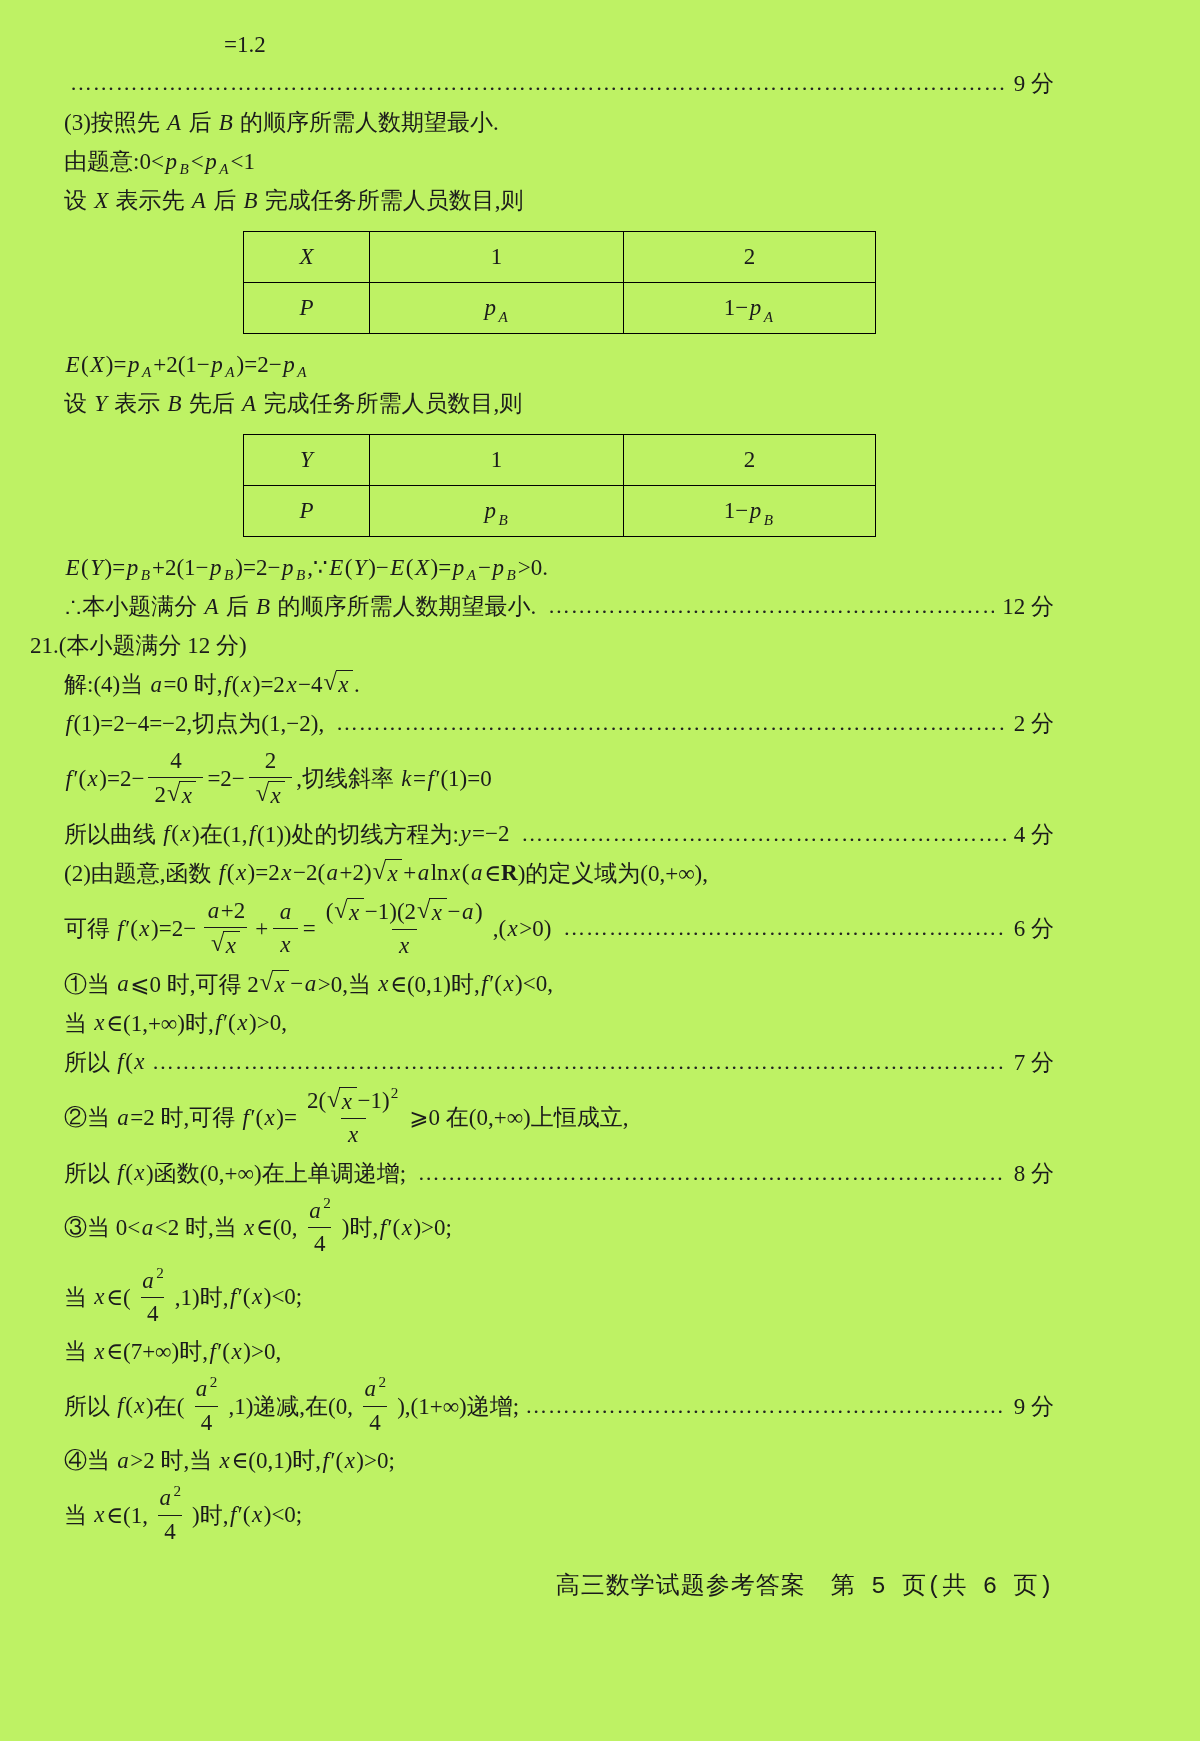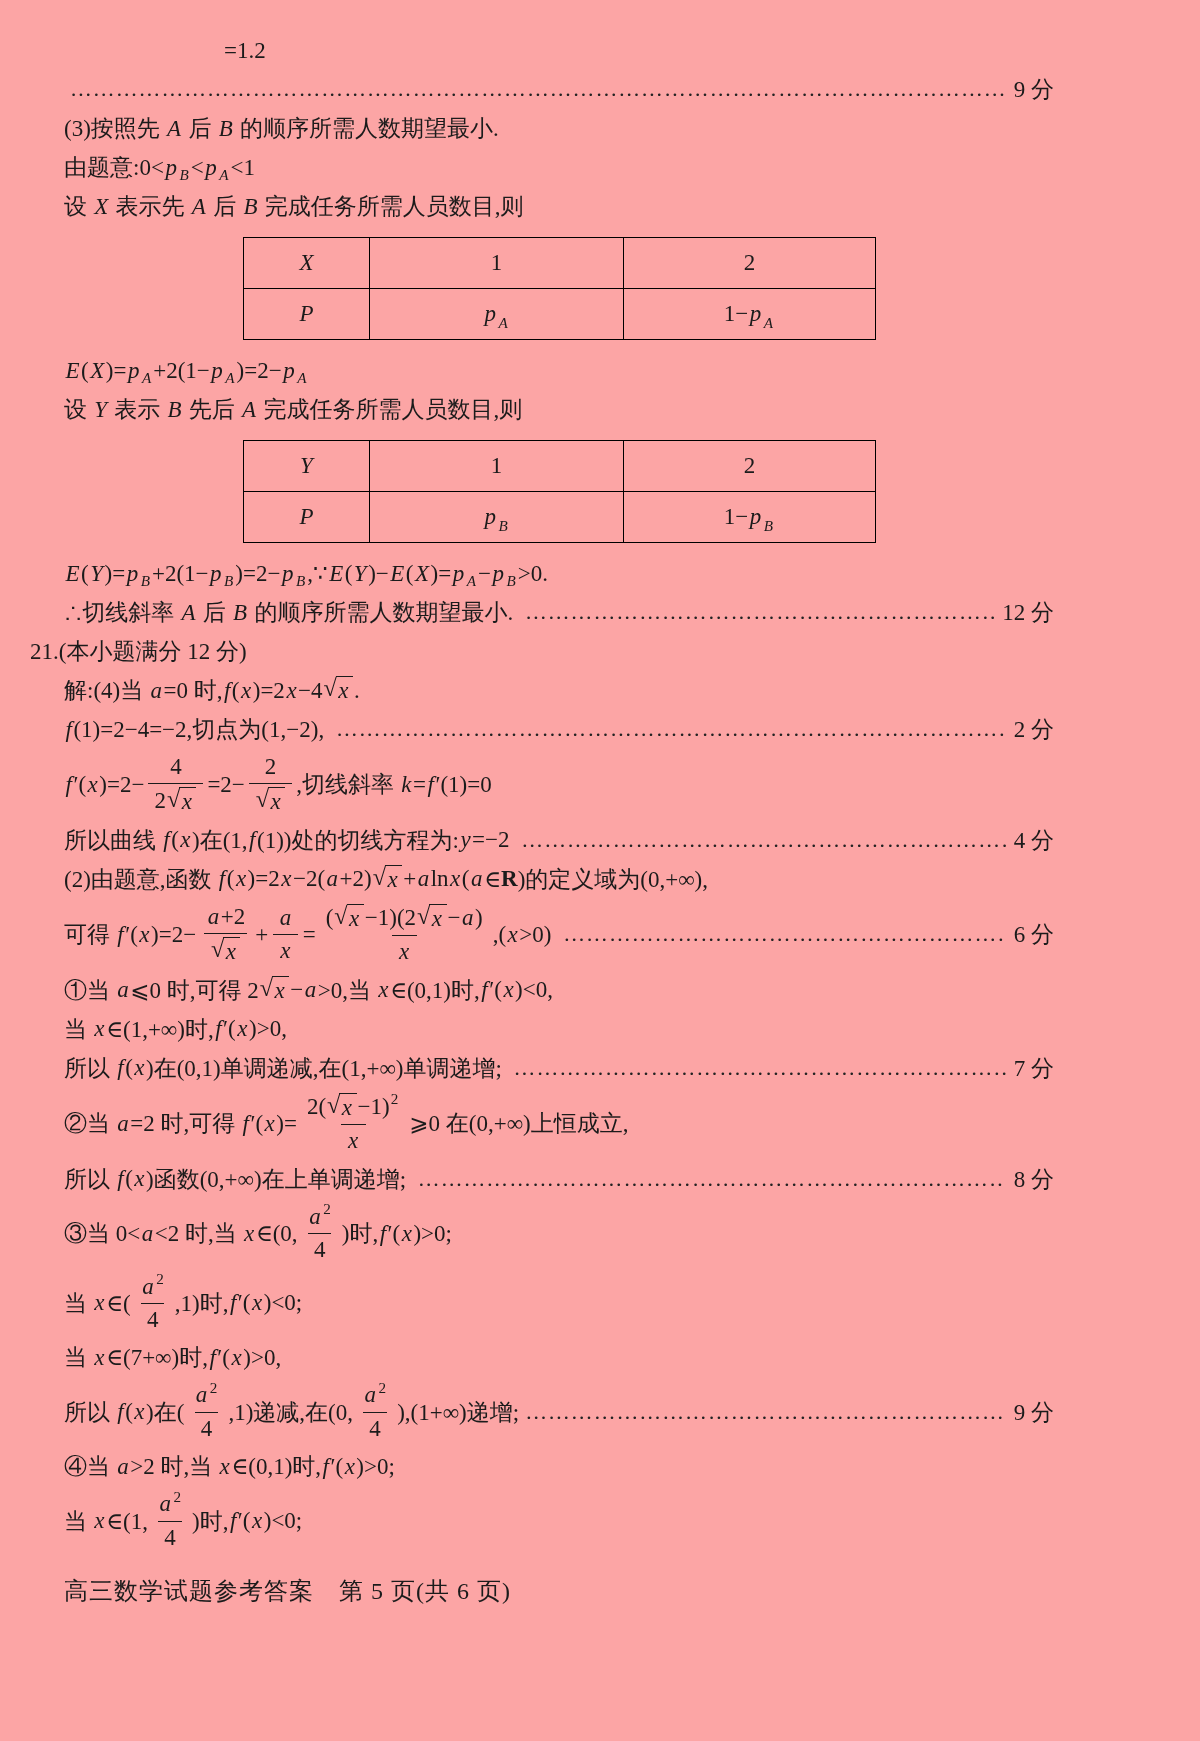--- a/index.html
+++ b/index.html
@@ -3,25 +3,25 @@
 <meta charset="utf-8">
 <title>高三数学试题参考答案 第5页</title>
 <style>
   * { box-sizing: border-box; }
   html, body { margin: 0; padding: 0; background: #ffffff; }
   .page {
     position: relative;
     width: 1200px;
     height: 1741px;
     margin: 0 auto;
-    background: #fca5a5;
+    background: #bef264;
     color: #1b1b1b;
     font-family: "Liberation Serif", "DejaVu Serif", serif;
     font-size: 23px;
-    padding: 28px 146px 26px 64px;
+    padding: 22px 146px 26px 64px;
     overflow: hidden;
   }
   .line {
     display: flex;
     align-items: center;
     margin: 6px 0;
     min-height: 33px;
     white-space: pre;
   }
   .line > * { flex: 0 0 auto; }
@@ -86,24 +86,25 @@
     text-align: center;
     vertical-align: middle;
     padding: 0 8px;
     white-space: pre;
   }
   table.prob td:nth-child(1) { width: 126px; }
   table.prob td:nth-child(2) { width: 254px; }
   table.prob td:nth-child(3) { width: 252px; }
 
   .footer {
-    text-align: left;
+    text-align: right;
     margin-top: 22px;
     font-size: 24px;
     letter-spacing: 1px;
+    font-family: Liberation Mono, monospace;
   }
 </style>
 </head>
 <body>
 
 <div class="page">
   <div id="content">
       <div class="line eq-indent"><span class="mt">=1.2</span></div>
       <div class="line"><span class="leader">…………………………………………………………………………………………………………………………</span><span class="score">9 分</span></div>
       <div class="line"><span class="mt">(3)按照先 </span><span class="mi">A</span><span class="mt"> 后 </span><span class="mi">B</span><span class="mt"> 的顺序所需人数期望最小.</span></div>
@@ -133,31 +134,31 @@
             <td><span class="mt">2</span></td>
           </tr>
           <tr>
             <td><span class="mi">P</span></td>
             <td><span class="mi">p</span><span class="msub">B</span></td>
             <td><span class="mt">1−</span><span class="mi">p</span><span class="msub">B</span></td>
           </tr>
         </tbody>
       </table>
       <div class="line"><span class="mi">E</span><span class="mt">(</span><span class="mi">Y</span><span class="mt">)=</span><span class="mi">p</span><span class="msub">B</span><span class="mt">+2(1−</span><span class="mi">p</span><span class="msub">B</span><span class="mt">)=2−</span><span class="mi">p</span><span class="msub">B</span><span class="mt">,∵</span><span class="mi">E</span><span class="mt">(</span><span class="mi">Y</span><span class="mt">)−</span><span class="mi">E</span><span class="mt">(</span><span class="mi">X</span><span class="mt">)=</span><span class="mi">p</span><span class="msub">A</span><span class="mt">−</span><span class="mi">p</span><span class="msub">B</span><span class="mt">&gt;0.</span></div>
-      <div class="line"><span class="mt">∴切线斜率 </span><span class="mi">A</span><span class="mt"> 后 </span><span class="mi">B</span><span class="mt"> 的顺序所需人数期望最小. </span><span class="leader">…………………………………………………………………………………………………………………………</span><span class="score">12 分</span></div>
+      <div class="line"><span class="mt">∴本小题满分 </span><span class="mi">A</span><span class="mt"> 后 </span><span class="mi">B</span><span class="mt"> 的顺序所需人数期望最小. </span><span class="leader">…………………………………………………………………………………………………………………………</span><span class="score">12 分</span></div>
       <div class="line hang"><span class="mt">21.(本小题满分 12 分)</span></div>
       <div class="line"><span class="mt">解:(4)当 </span><span class="mi">a</span><span class="mt">=0 时,</span><span class="mi">f</span><span class="mt">(</span><span class="mi">x</span><span class="mt">)=2</span><span class="mi">x</span><span class="mt">−4</span><span class="sqrt"><span class="rad">√</span><span class="sqb"><span class="mi">x</span></span></span><span class="mt">.</span></div>
       <div class="line"><span class="mi">f</span><span class="mt">(1)=2−4=−2,切点为(1,−2), </span><span class="leader">…………………………………………………………………………………………………………………………</span><span class="score">2 分</span></div>
       <div class="line"><span class="mi">f</span><span class="mt">′(</span><span class="mi">x</span><span class="mt">)=2−</span><span class="frac"><span class="fn"><span class="mt">4</span></span><span class="fd"><span class="mt">2</span><span class="sqrt"><span class="rad">√</span><span class="sqb"><span class="mi">x</span></span></span></span></span><span class="mt">=2−</span><span class="frac"><span class="fn"><span class="mt">2</span></span><span class="fd"><span class="sqrt"><span class="rad">√</span><span class="sqb"><span class="mi">x</span></span></span></span></span><span class="mt">,切线斜率 </span><span class="mi">k</span><span class="mt">=</span><span class="mi">f</span><span class="mt">′(1)=0</span></div>
       <div class="line"><span class="mt">所以曲线 </span><span class="mi">f</span><span class="mt">(</span><span class="mi">x</span><span class="mt">)在(1,</span><span class="mi">f</span><span class="mt">(1))处的切线方程为:</span><span class="mi">y</span><span class="mt">=−2 </span><span class="leader">…………………………………………………………………………………………………………………………</span><span class="score">4 分</span></div>
       <div class="line"><span class="mt">(2)由题意,函数 </span><span class="mi">f</span><span class="mt">(</span><span class="mi">x</span><span class="mt">)=2</span><span class="mi">x</span><span class="mt">−2(</span><span class="mi">a</span><span class="mt">+2)</span><span class="sqrt"><span class="rad">√</span><span class="sqb"><span class="mi">x</span></span></span><span class="mt">+</span><span class="mi">a</span><span class="mt">ln</span><span class="mi">x</span><span class="mt">(</span><span class="mi">a</span><span class="mt">∈</span><span class="mb">R</span><span class="mt">)的定义域为(0,+∞),</span></div>
       <div class="line"><span class="mt">可得 </span><span class="mi">f</span><span class="mt">′(</span><span class="mi">x</span><span class="mt">)=2−</span><span class="frac"><span class="fn"><span class="mi">a</span><span class="mt">+2</span></span><span class="fd"><span class="sqrt"><span class="rad">√</span><span class="sqb"><span class="mi">x</span></span></span></span></span><span class="mt">+</span><span class="frac"><span class="fn"><span class="mi">a</span></span><span class="fd"><span class="mi">x</span></span></span><span class="mt">=</span><span class="frac"><span class="fn"><span class="mt">(</span><span class="sqrt"><span class="rad">√</span><span class="sqb"><span class="mi">x</span></span></span><span class="mt">−1)(2</span><span class="sqrt"><span class="rad">√</span><span class="sqb"><span class="mi">x</span></span></span><span class="mt">−</span><span class="mi">a</span><span class="mt">)</span></span><span class="fd"><span class="mi">x</span></span></span><span class="mt">,(</span><span class="mi">x</span><span class="mt">&gt;0) </span><span class="leader">…………………………………………………………………………………………………………………………</span><span class="score">6 分</span></div>
       <div class="line"><span class="mt">①当 </span><span class="mi">a</span><span class="mt">⩽0 时,可得 2</span><span class="sqrt"><span class="rad">√</span><span class="sqb"><span class="mi">x</span></span></span><span class="mt">−</span><span class="mi">a</span><span class="mt">&gt;0,当 </span><span class="mi">x</span><span class="mt">∈(0,1)时,</span><span class="mi">f</span><span class="mt">′(</span><span class="mi">x</span><span class="mt">)&lt;0,</span></div>
       <div class="line"><span class="mt">当 </span><span class="mi">x</span><span class="mt">∈(1,+∞)时,</span><span class="mi">f</span><span class="mt">′(</span><span class="mi">x</span><span class="mt">)&gt;0,</span></div>
-      <div class="line"><span class="mt">所以 </span><span class="mi">f</span><span class="mt">(</span><span class="mi">x</span><span class="mt">)在(0,1)单调递减,在(1,+∞)单调递增; </span><span class="leader">…………………………………………………………………………………………………………………………</span><span class="score">7 分</span></div>
+      <div class="line"><span class="mt">所以 </span><span class="mi">f</span><span class="mt">(</span><span class="mi">x</span><span class="leader">…………………………………………………………………………………………………………………………</span><span class="score">7 分</span></div>
       <div class="line"><span class="mt">②当 </span><span class="mi">a</span><span class="mt">=2 时,可得 </span><span class="mi">f</span><span class="mt">′(</span><span class="mi">x</span><span class="mt">)=</span><span class="frac"><span class="fn"><span class="mt">2(</span><span class="sqrt"><span class="rad">√</span><span class="sqb"><span class="mi">x</span></span></span><span class="mt">−1)</span><span class="msup">2</span></span><span class="fd"><span class="mi">x</span></span></span><span class="mt">⩾0 在(0,+∞)上恒成立,</span></div>
       <div class="line"><span class="mt">所以 </span><span class="mi">f</span><span class="mt">(</span><span class="mi">x</span><span class="mt">)函数(0,+∞)在上单调递增; </span><span class="leader">…………………………………………………………………………………………………………………………</span><span class="score">8 分</span></div>
       <div class="line"><span class="mt">③当 0&lt;</span><span class="mi">a</span><span class="mt">&lt;2 时,当 </span><span class="mi">x</span><span class="mt">∈(0,</span><span class="frac"><span class="fn"><span class="mi">a</span><span class="msup">2</span></span><span class="fd"><span class="mt">4</span></span></span><span class="mt">)时,</span><span class="mi">f</span><span class="mt">′(</span><span class="mi">x</span><span class="mt">)&gt;0;</span></div>
       <div class="line"><span class="mt">当 </span><span class="mi">x</span><span class="mt">∈(</span><span class="frac"><span class="fn"><span class="mi">a</span><span class="msup">2</span></span><span class="fd"><span class="mt">4</span></span></span><span class="mt">,1)时,</span><span class="mi">f</span><span class="mt">′(</span><span class="mi">x</span><span class="mt">)&lt;0;</span></div>
       <div class="line"><span class="mt">当 </span><span class="mi">x</span><span class="mt">∈(7+∞)时,</span><span class="mi">f</span><span class="mt">′(</span><span class="mi">x</span><span class="mt">)&gt;0,</span></div>
       <div class="line"><span class="mt">所以 </span><span class="mi">f</span><span class="mt">(</span><span class="mi">x</span><span class="mt">)在(</span><span class="frac"><span class="fn"><span class="mi">a</span><span class="msup">2</span></span><span class="fd"><span class="mt">4</span></span></span><span class="mt">,1)递减,在(0,</span><span class="frac"><span class="fn"><span class="mi">a</span><span class="msup">2</span></span><span class="fd"><span class="mt">4</span></span></span><span class="mt">),(1+∞)递增;</span><span class="leader">…………………………………………………………………………………………………………………………</span><span class="score">9 分</span></div>
       <div class="line"><span class="mt">④当 </span><span class="mi">a</span><span class="mt">&gt;2 时,当 </span><span class="mi">x</span><span class="mt">∈(0,1)时,</span><span class="mi">f</span><span class="mt">′(</span><span class="mi">x</span><span class="mt">)&gt;0;</span></div>
       <div class="line"><span class="mt">当 </span><span class="mi">x</span><span class="mt">∈(1,</span><span class="frac"><span class="fn"><span class="mi">a</span><span class="msup">2</span></span><span class="fd"><span class="mt">4</span></span></span><span class="mt">)时,</span><span class="mi">f</span><span class="mt">′(</span><span class="mi">x</span><span class="mt">)&lt;0;</span></div>
     </div>
   <div class="footer">

